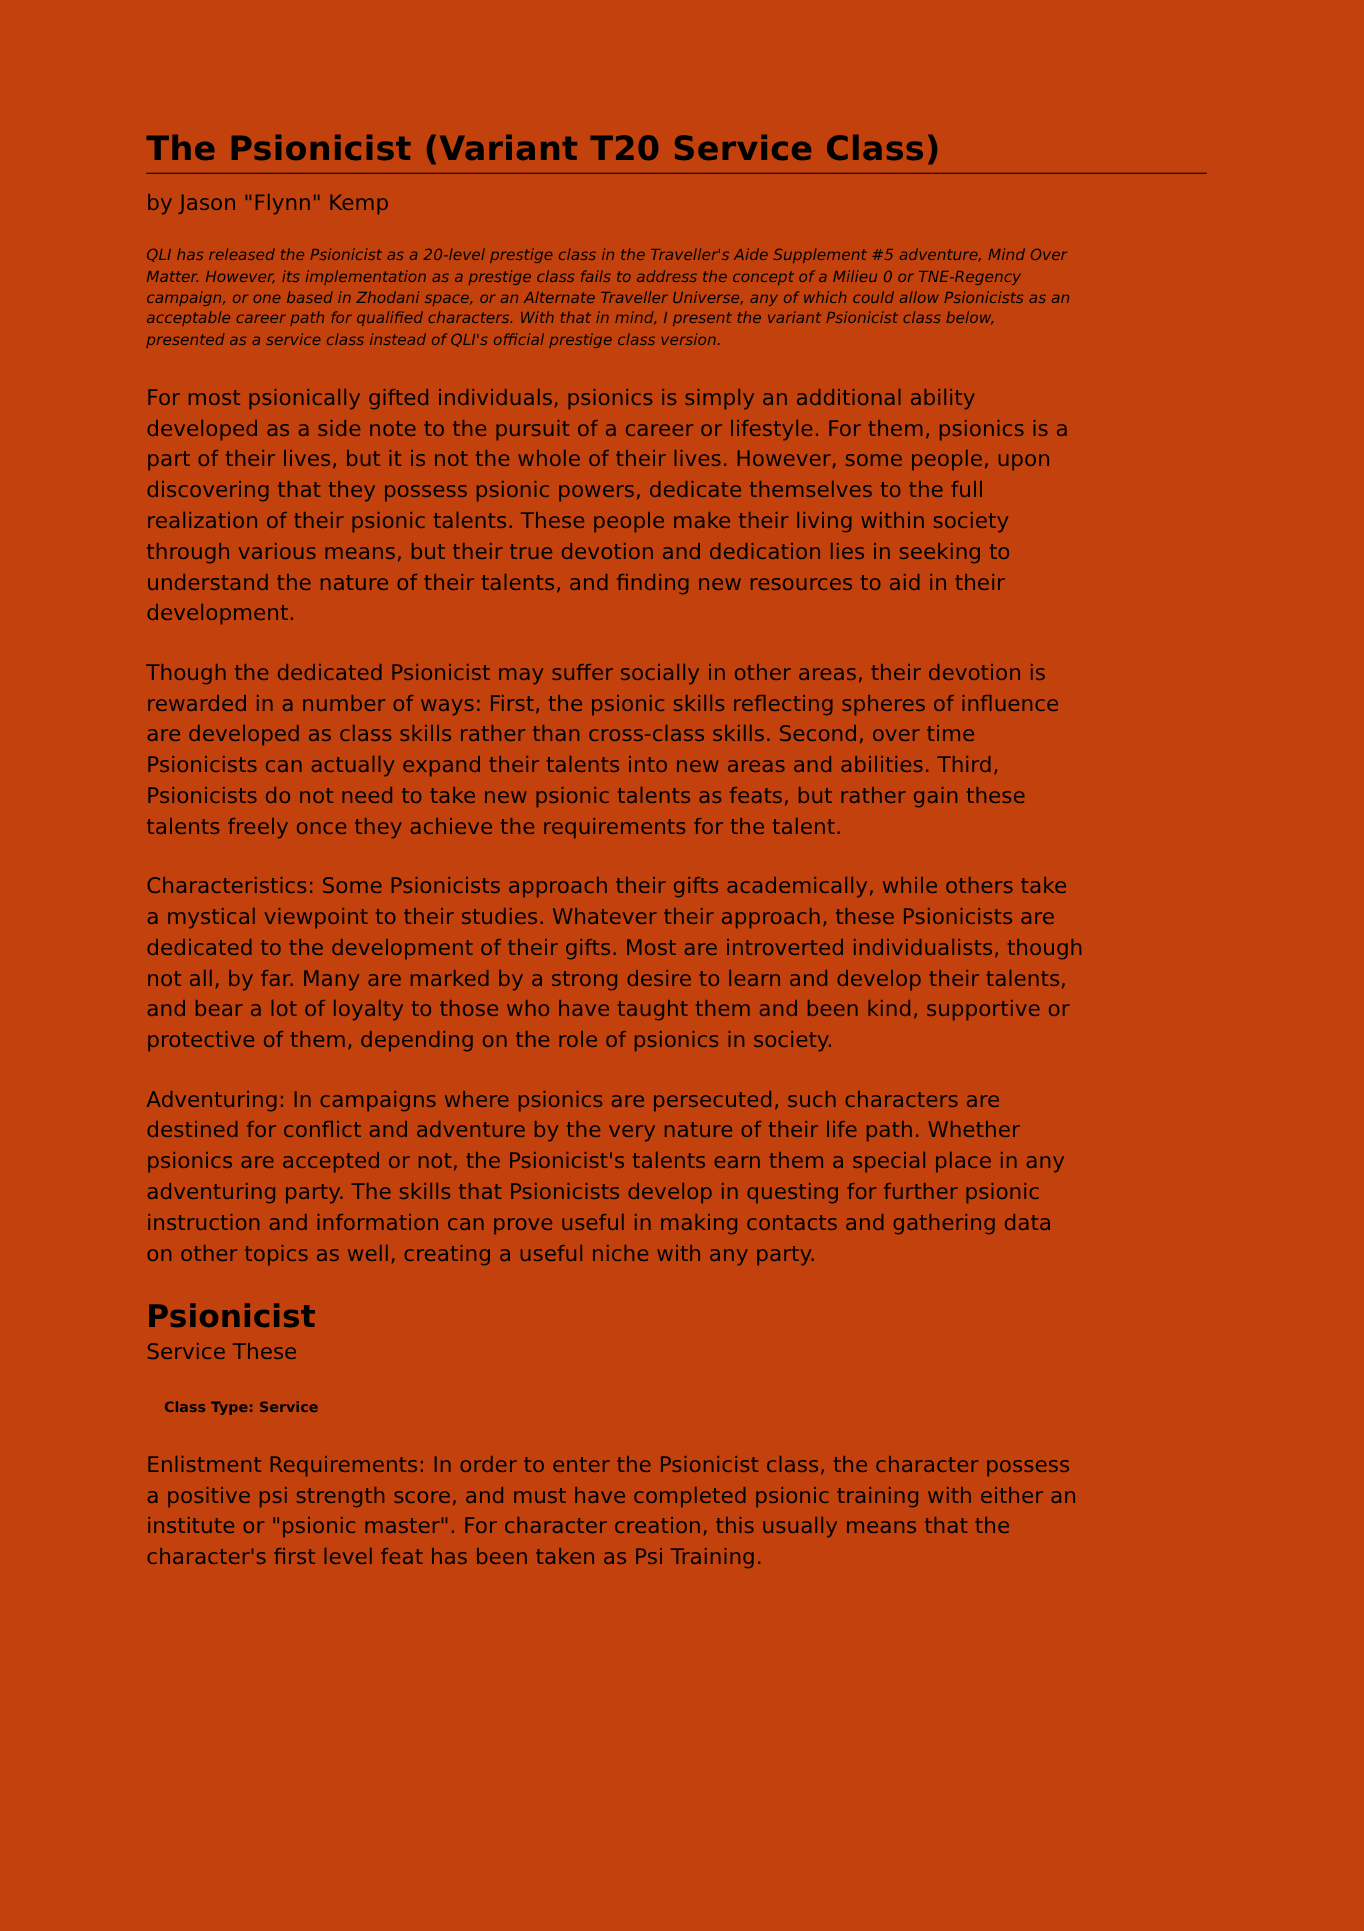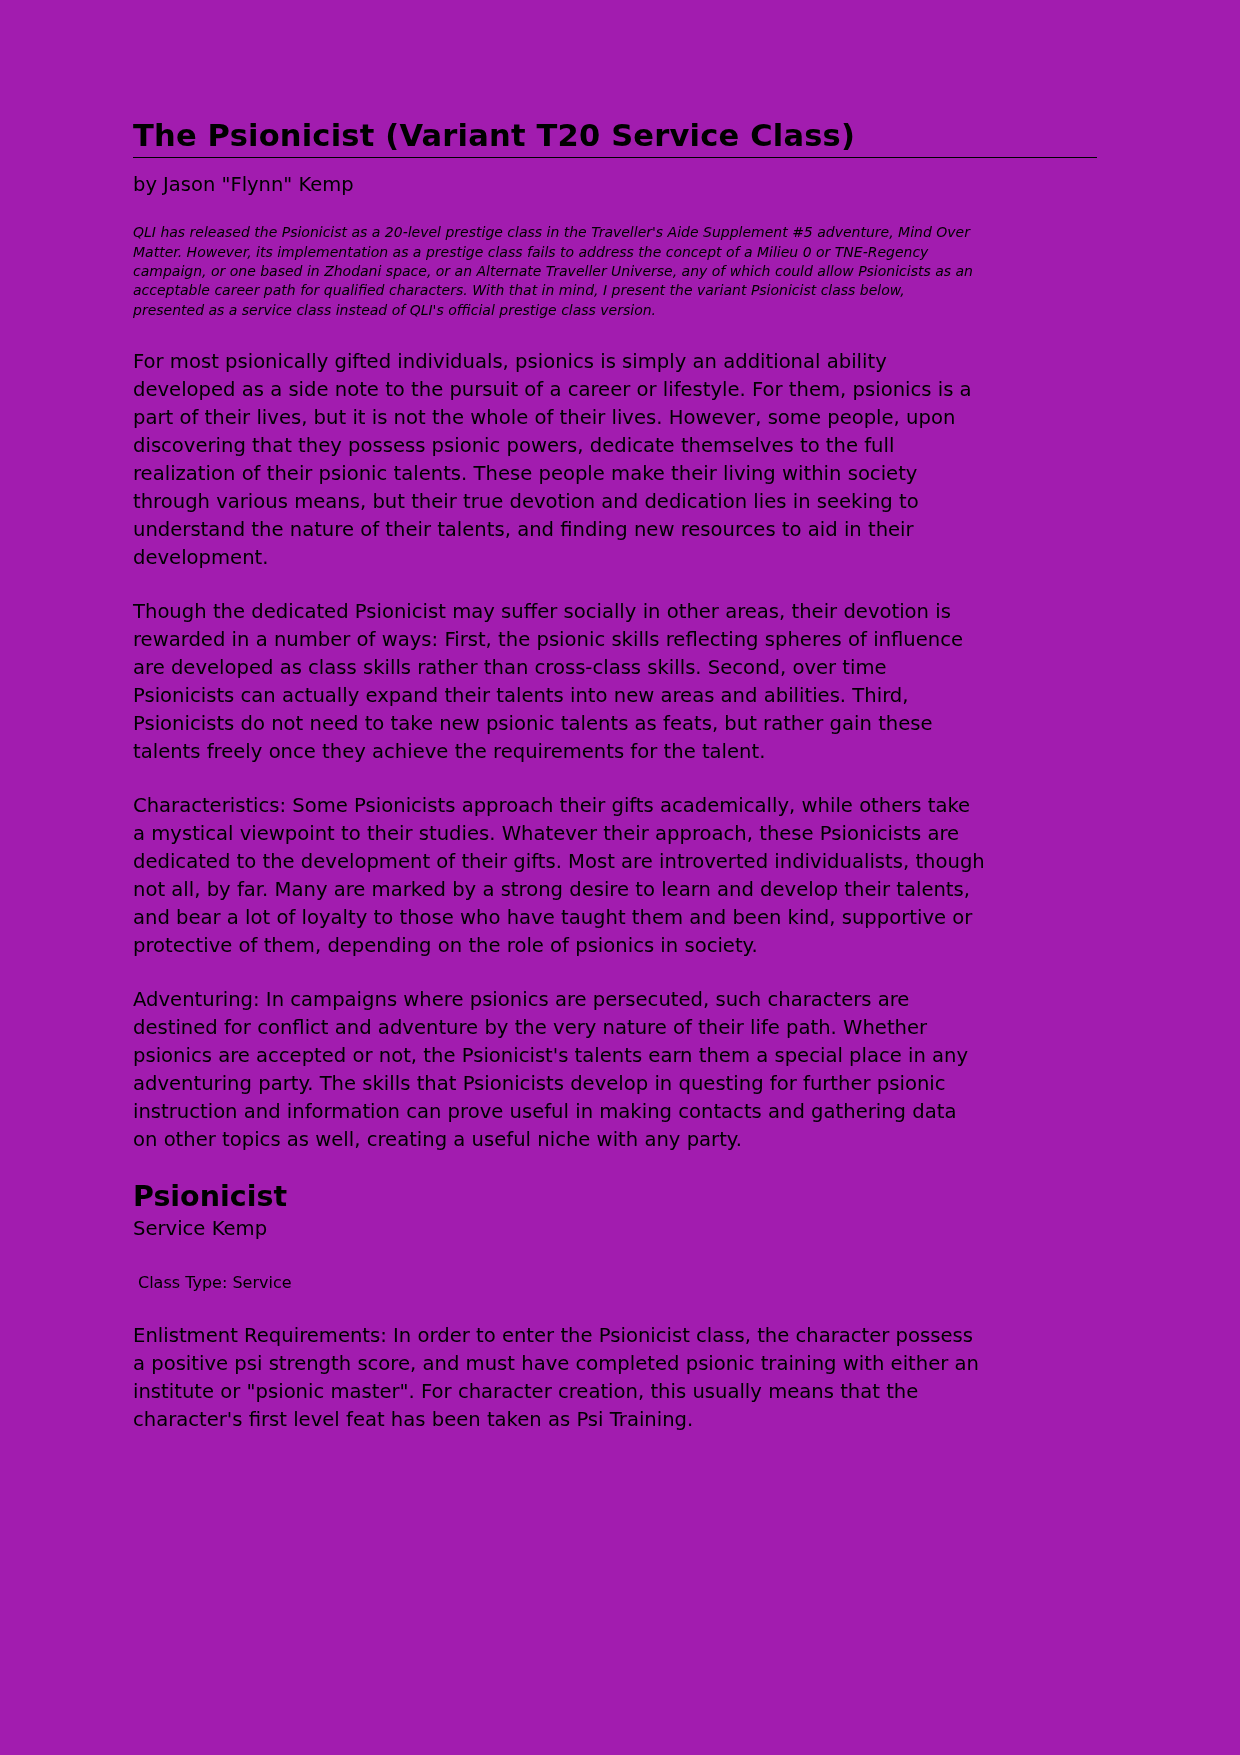--- a/index.html
+++ b/index.html
@@ -7,21 +7,21 @@
     padding: 0;
     background: #ffffff;
   }
   body {
     font-family: "DejaVu Sans", sans-serif;
     color: #000000;
   }
   .page {
     width: 1240px;
     height: 1755px;
-    background: #a21caf;
+    background: #c2410c;
     position: relative;
     box-sizing: border-box;
     padding: 118px 143px 0 133px;
     overflow: hidden;
   }
   .doc-title {
     font-size: 30.5px;
     font-weight: bold;
     letter-spacing: 0.2px;
     line-height: 1.15;
@@ -66,23 +66,24 @@
     line-height: 1.4;
     margin: 0 0 30px 0;
   }
   .section-heading {
     font-size: 23.5px;
     font-weight: bold;
     line-height: 1.2;
     margin: 0 0 2px 0;
   }
   .section-subline {
-    font-size: 16px;
+    font-size: 13px;
     line-height: 1.4;
-    margin: 0 0 28px 5px;
+    margin: 0 0 28px 16px;
+    font-weight: bold;
   }
 </style>
 </head>
 <body>
 
 <div class="page">
 
   <h1 class="doc-title">The Psionicist (Variant T20 Service Class)</h1>
 
   <hr class="title-rule">
@@ -95,20 +96,20 @@
 
   <p class="body-par">Though the dedicated Psionicist may suffer socially in other areas, their devotion is rewarded in a number of ways: First, the psionic skills reflecting spheres of influence are developed as class skills rather than cross-class skills. Second, over time Psionicists can actually expand their talents into new areas and abilities. Third, Psionicists do not need to take new psionic talents as feats, but rather gain these talents freely once they achieve the requirements for the talent.</p>
 
   <p class="body-par">Characteristics: Some Psionicists approach their gifts academically, while others take a mystical viewpoint to their studies. Whatever their approach, these Psionicists are dedicated to the development of their gifts. Most are introverted individualists, though not all, by far. Many are marked by a strong desire to learn and develop their talents, and bear a lot of loyalty to those who have taught them and been kind, supportive or protective of them, depending on the role of psionics in society.</p>
 
 
   <p class="body-par">Adventuring: In campaigns where psionics are persecuted, such characters are destined for conflict and adventure by the very nature of their life path. Whether psionics are accepted or not, the Psionicist's talents earn them a special place in any adventuring party. The skills that Psionicists develop in questing for further psionic instruction and information can prove useful in making contacts and gathering data on other topics as well, creating a useful niche with any party.</p>
 
   <h2 class="class-name">Psionicist</h2>
 
-  <div class="class-subtitle">Service Kemp</div>
+  <div class="class-subtitle">Service These</div>
 
 
   <div class="section-subline">Class Type: Service</div>
 
   <p class="body-par">Enlistment Requirements: In order to enter the Psionicist class, the character possess a positive psi strength score, and must have completed psionic training with either an institute or "psionic master". For character creation, this usually means that the character's first level feat has been taken as Psi Training.</p>
 
 </div>
 
 </body></html>

